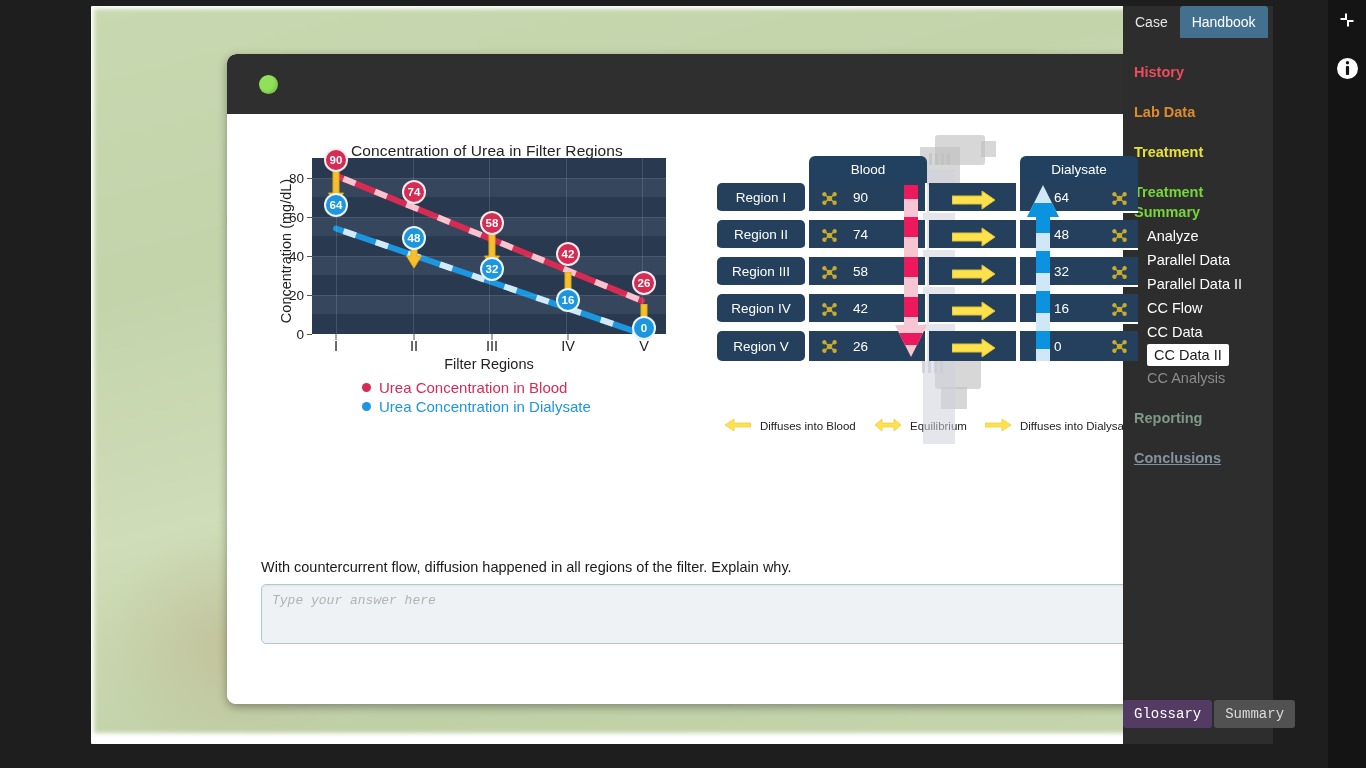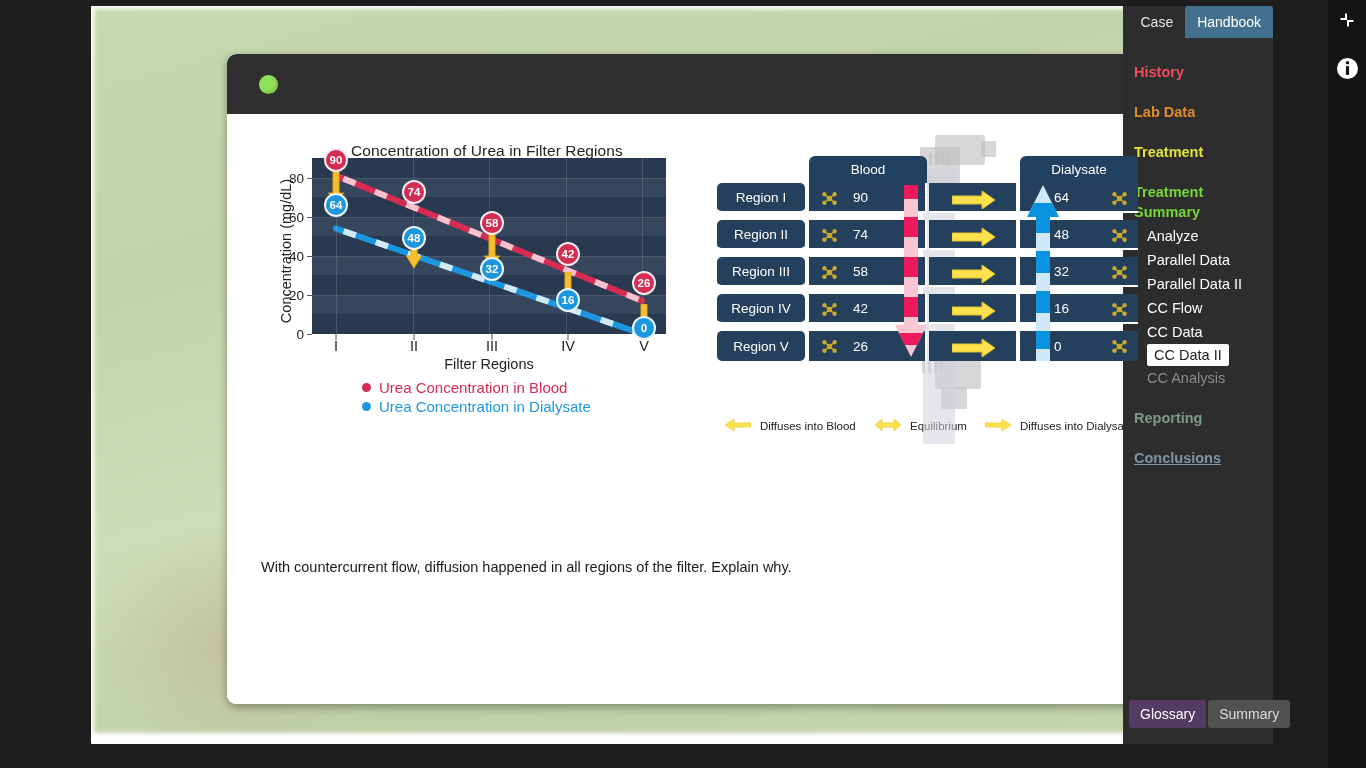--- a/index.html
+++ b/index.html
@@ -200,21 +200,21 @@
     resize: none;
   }
   #answer-box::placeholder { color: #b2b2b2; font-style: italic; }
 
   
   #sidebar {
     position: absolute; left: 1123px; top: 6px;
     width: 150px; height: 738px;
     background: #2d2d2d;
   }
-  #tabbar { display: flex; height: 32px; justify-content: flex-end; }
+  #tabbar { display: flex; height: 32px; }
   .tab {
     display: flex; align-items: center; justify-content: center;
     font-size: 14px; color: #e6e6e6; padding: 0 12px; height: 32px;
   }
   .tab.active { background: #44708f; color: #ffffff; border-radius: 3px 3px 0 0; }
   #navlist { padding: 6px 0 0 0; }
   .nav {
     padding: 2px 0 2px 11px;
     font-size: 14.5px;
     line-height: 20px;
@@ -223,21 +223,21 @@
   .nav.child { padding-left: 24px; font-weight: 400; color: #ffffff; }
   .nav.child.selected {
     display: inline-block;
     background: #ffffff; color: #1a1a1a;
     margin-left: 24px; padding: 1px 7px;
     border-radius: 2px;
   }
   .nav.child.disabled { color: #8c8c8c; }
   #bottom-buttons {
     position: absolute; left: 0; bottom: 16px;
-    display: flex; gap: 2px; padding-left: 6px;
+    display: flex; gap: 2px;  font-family: Liberation Mono, monospace;
   }
   .botbtn {
     font-size: 14px; color: #ffffff;
     padding: 6px 11px; border-radius: 3px;
   }
   #glossary-button { background: #533b63; }
   #unmute-button { background: #515151; color: #dcdcdc; }
 
   
   #right-rail {
@@ -659,20 +659,21 @@
             <span>
               <svg width="26" height="12" viewBox="0 0 26 12">
                   <path d="M0 4 h17 V0 l9 6 -9 6 V8 H0 Z" fill="#ffe14d" stroke="#e8cf46" stroke-width=".8"></path>
                 </svg>
             </span>
             <span>Diffuses into Dialysate</span>
           </div>
         </div>
 
         <div id="question-text">With countercurrent flow, diffusion happened in all regions of the filter. Explain why.</div>
+        <textarea id="answer-box" placeholder="Type your answer here" style=""></textarea>
 
       </div>
     </div>
   </div>
 
   <div id="sidebar">
     <div id="tabbar">
       <div class="tab">Case</div>
       <div class="tab active">Handbook</div>
     </div>

